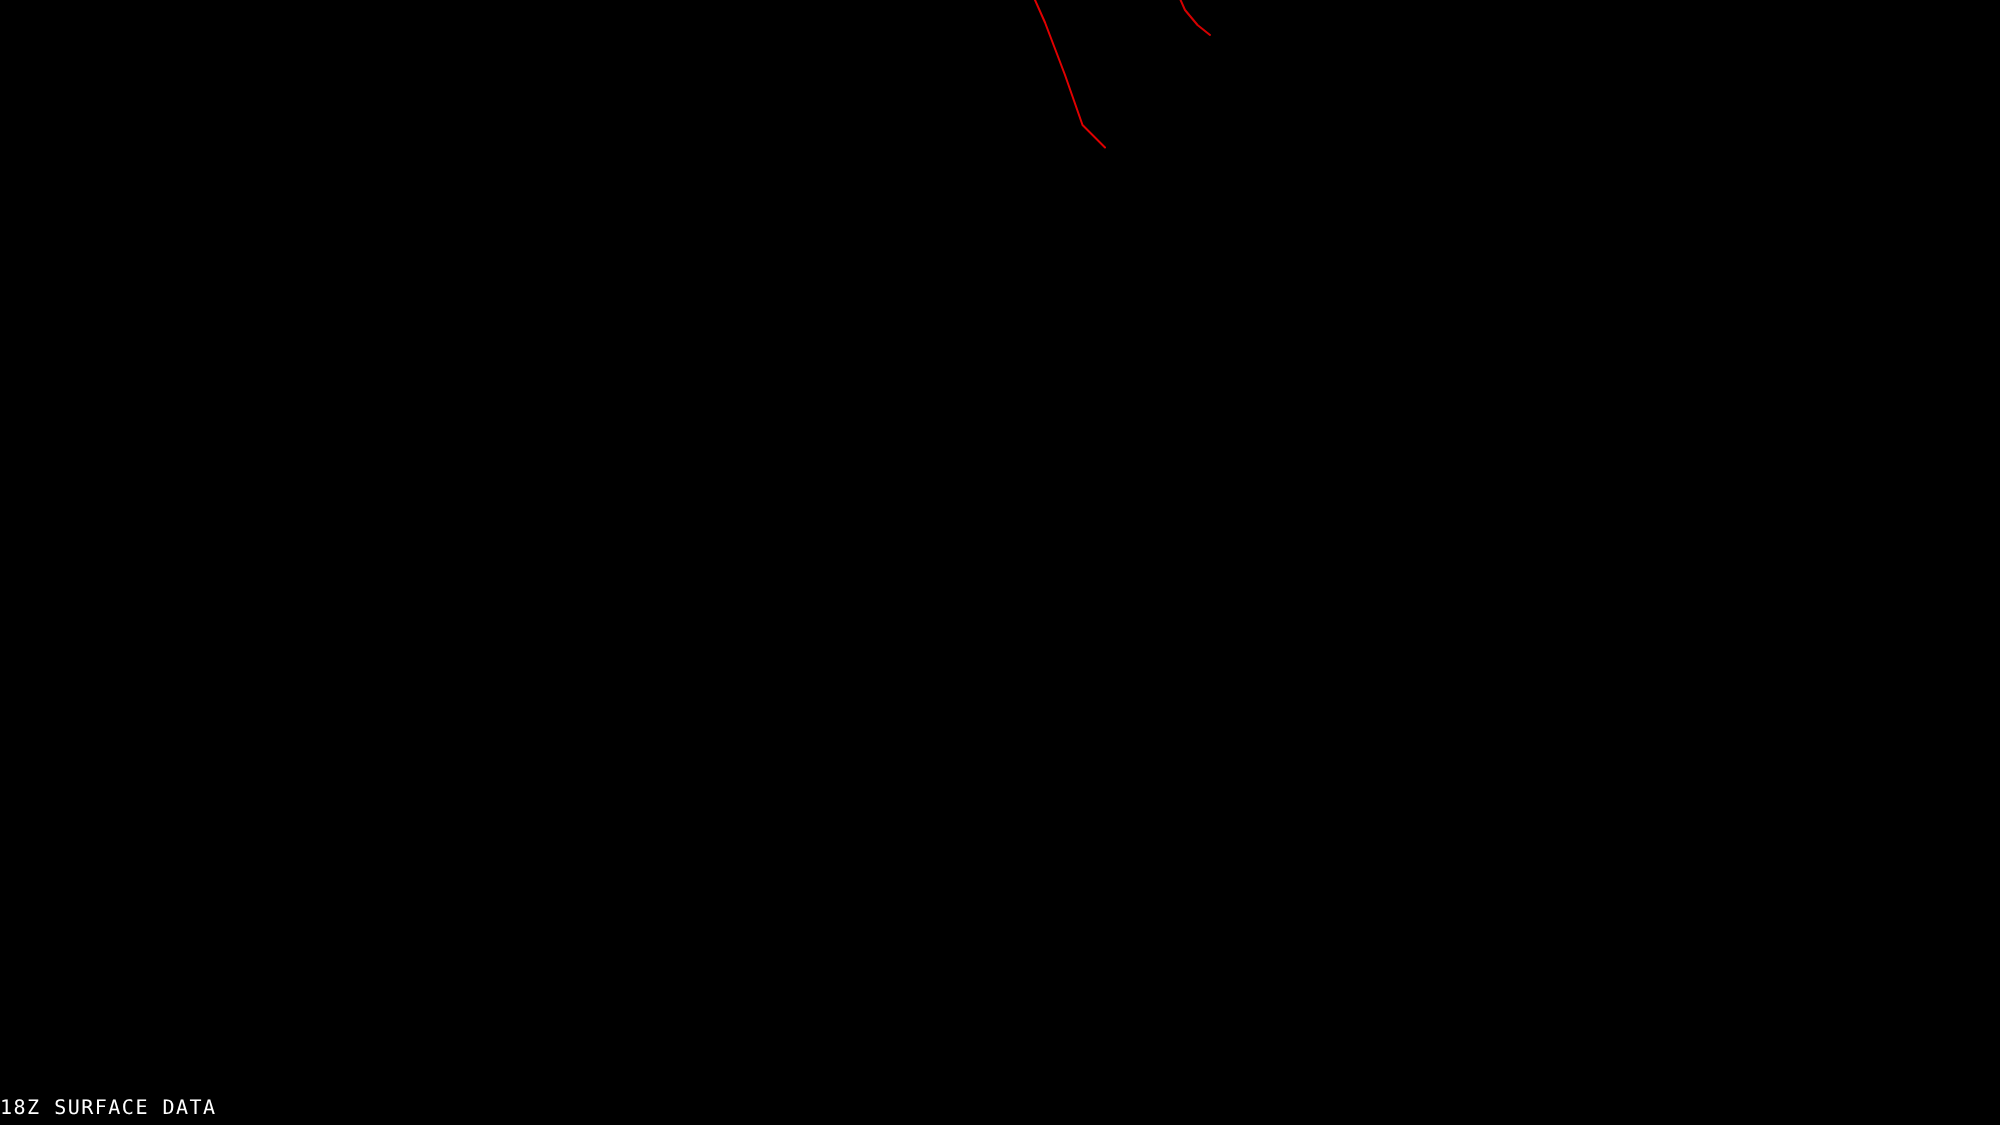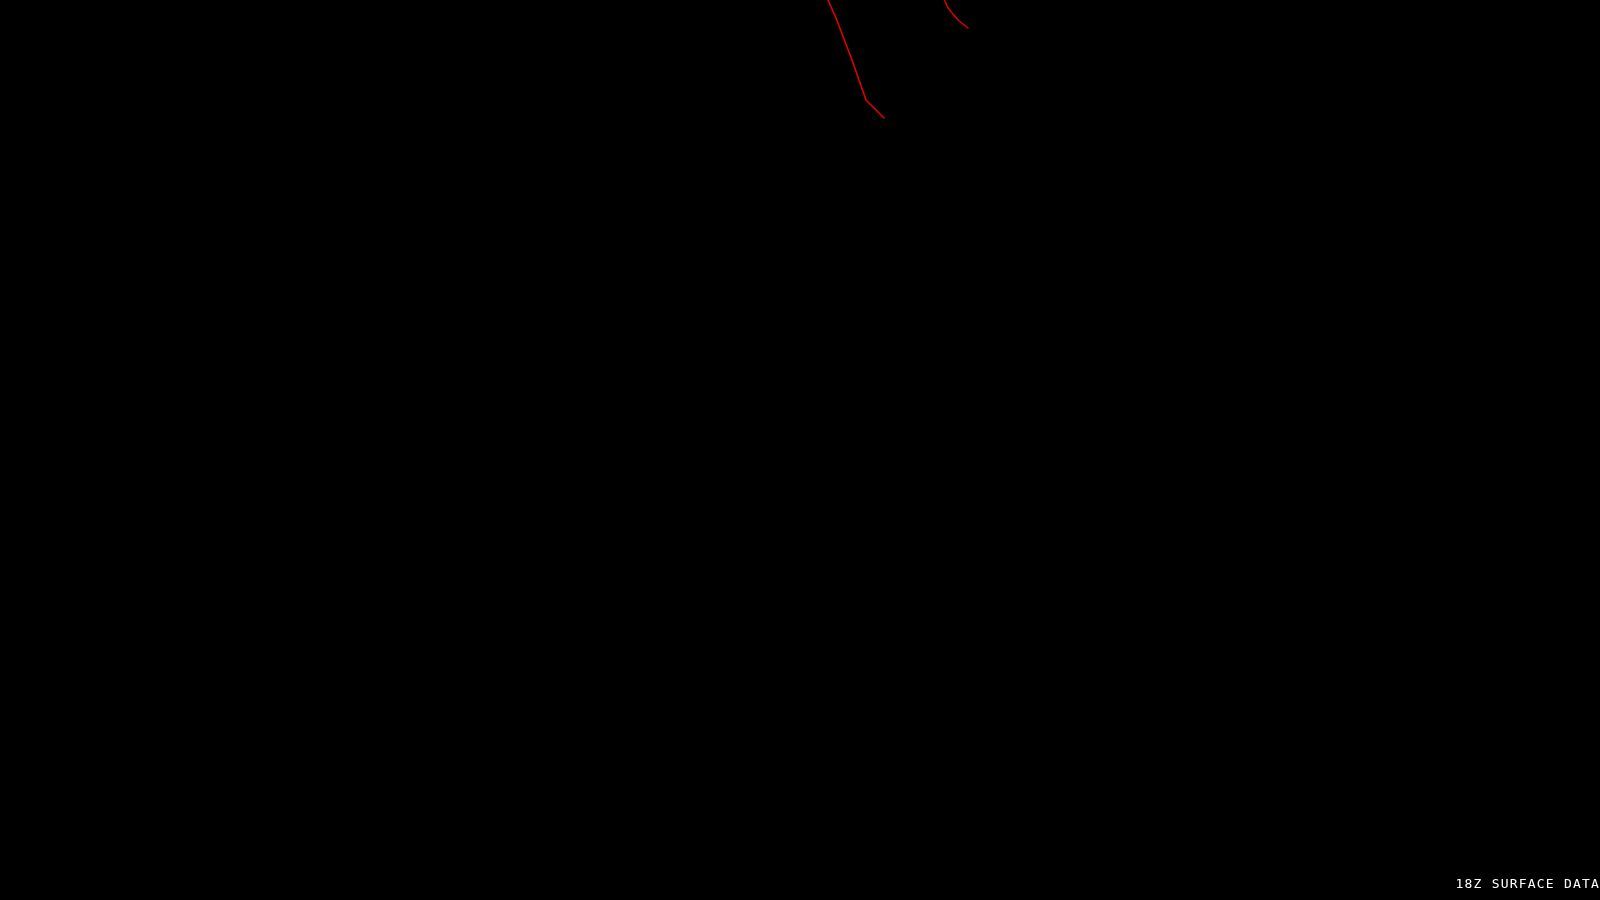--- a/index.html
+++ b/index.html
@@ -20,24 +20,24 @@
     left: 0;
     top: 0;
     width: 1600px;
     height: 900px;
   }
   #caption {
     position: absolute;
     left: 0;
     top: 876px;
     width: 1600px;
-    text-align: right;
+    text-align: left;
     color: #ffffff;
     font-family: "DejaVu Sans Mono", "Liberation Mono", monospace;
-    font-size: 13px;
+    font-size: 16px;
     letter-spacing: 1.2px;
     white-space: pre;
   }
 </style>
 </head>
 <body>
 
 <div id="app" style="background: rgb(0, 0, 0);">
 
   <svg id="map-canvas" viewBox="0 0 1600 900" preserveAspectRatio="none">

